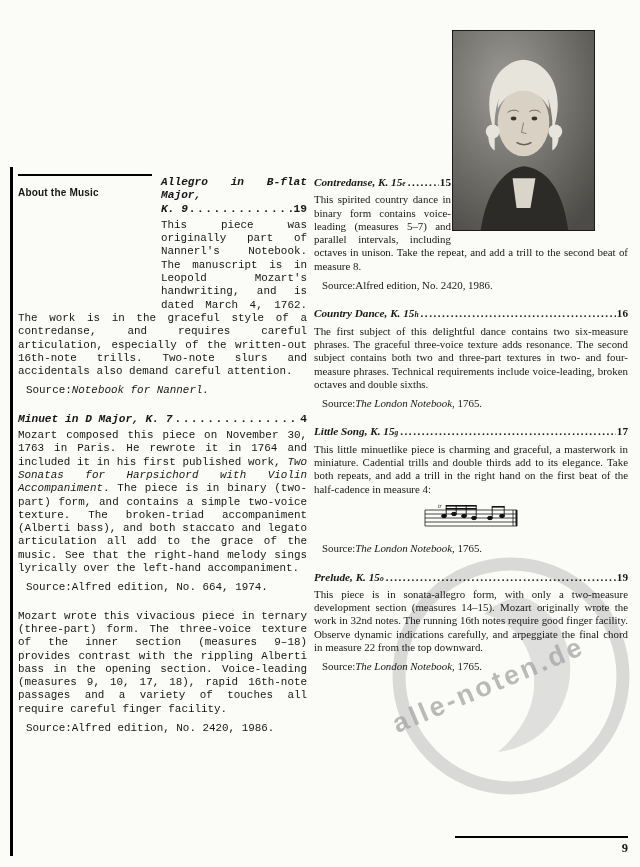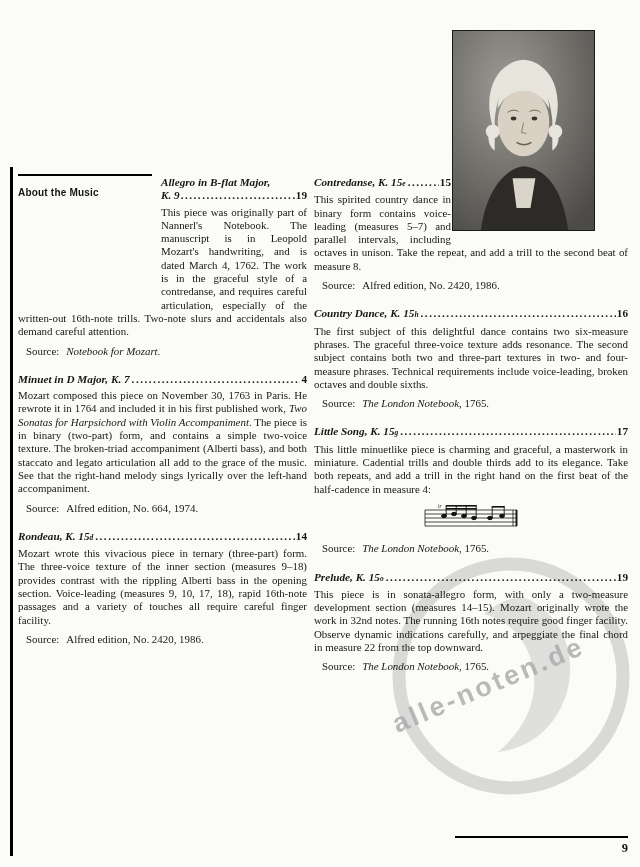--- a/index.html
+++ b/index.html
@@ -11,38 +11,38 @@
   }
   .left-rule { position:absolute; left:10px; top:167px; width:2.5px; height:689px; background:#000; }
 
   .about-block { position:absolute; left:18px; top:174px; width:134px; border-top:2.5px solid #000; padding-top:11px; z-index:3; }
   .about-title { font-family:"Liberation Sans","DejaVu Sans",sans-serif; font-weight:700; font-size:10px; letter-spacing:.2px; }
 
   .portrait-frame { position:absolute; left:452px; top:30px; width:143px; height:201px; border:1.5px solid #1a1a1a; background:#6f6e69; z-index:3; }
   .portrait-frame svg { display:block; width:100%; height:100%; }
 
   .col { position:absolute; top:176px; font-size:10.9px; line-height:13.3px; text-align:justify; z-index:2; }
-  .col-left  { left:18px;  width:289px; }
+  .col-left  { left:18px;  width:289px;font-family:Liberation Mono, monospace; }
   .col-right { left:314px; width:314px; }
   .spacer-l { float:left;  width:143px; height:130px; }
   .spacer-r { float:right; width:177px; height:58px; }
 
   .entry-heading { font-size:11.2px; font-weight:700; font-style:italic; display:flex; align-items:baseline; margin:0 0 3px 0; }
   .entry-heading.stacked { display:block; }
   .hline2 { display:flex; align-items:baseline; }
   .entry-heading .t { white-space:nowrap; flex:0 0 auto; }
   .dots { flex:1 1 auto; min-width:8px; overflow:hidden; white-space:nowrap; font-style:normal; font-weight:700; margin:0 1px; }
   .dots::after { content:"..........................................................................................................................."; letter-spacing:1.5px; }
   sup.k { font-size:7.5px; font-weight:700; font-style:italic; margin-right:1px; flex:0 0 auto; }
   .pageno { font-style:normal; font-weight:700; flex:0 0 auto; }
 
   p.body { margin:0 0 6px 0; }
   .it { font-style:italic; }
   p.source { margin:2px 0 15px 8px; text-align:left; }
-  .src-label { margin-right:7px; }
+  .src-label { }
 
   .music-example { text-align:center; margin:5px 0 9px 0; }
 
   .watermark { position:absolute; left:380px; top:548px; width:262px; height:280px; z-index:1; pointer-events:none; }
   .wm-text {
     position:absolute; left:14px; top:162px; transform:rotate(-23deg); transform-origin:0 50%;
     font-family:"Liberation Sans","DejaVu Sans",sans-serif; font-weight:700; font-size:27px;
     letter-spacing:3px; color:#a9a9a9; opacity:.8; white-space:nowrap;
   }
 
@@ -99,41 +99,35 @@
     <div class="entry">
       <div class="entry-heading stacked">
         <div>Allegro in B-flat Major,</div>
         <div class="hline2">
           <span class="t">K. 9</span>
           <span class="dots"></span>
           <span class="pageno">19</span>
         </div>
       </div>
       <p class="body"><span>This piece was originally part of Nannerl's Notebook. The manuscript is in Leopold Mozart's handwriting, and is dated March 4, 1762. The work is in the graceful style of a contredanse, and requires careful articulation, especially of the written-out 16th-note trills. Two-note slurs and accidentals also demand careful attention.</span></p>
-      <p class="source"><span class="src-label">Source:</span><span class="it">Notebook for Mozart.</span><span></span></p>
+      <p class="source"><span class="src-label">Source:</span><span class="it">Notebook for Nannerl.</span><span></span></p>
     </div>
 
     <div class="entry">
       <div class="entry-heading">
         <span class="t">Minuet in D Major, K. 7</span>
           <sup class="k"></sup>
         <span class="dots"></span>
         <span class="pageno">4</span>
       </div>
       <p class="body"><span>Mozart composed this piece on November 30, 1763 in Paris. He rewrote it in 1764 and included it in his first published work, </span><span class="it">Two Sonatas for Harpsichord with Violin Accompaniment</span><span>. The piece is in binary (two-part) form, and contains a simple two-voice texture. The broken-triad accompaniment (Alberti bass), and both staccato and legato articulation all add to the grace of the music. See that the right-hand melody sings lyrically over the left-hand accompaniment.</span></p>
       <p class="source"><span class="src-label">Source:</span><span class="it"></span><span>Alfred edition, No. 664, 1974.</span></p>
     </div>
 
     <div class="entry">
-      <div class="entry-heading">
-        <span class="t">Rondeau, K. 15</span>
-          <sup class="k">d</sup>
-        <span class="dots"></span>
-        <span class="pageno">14</span>
-      </div>
       <p class="body"><span>Mozart wrote this vivacious piece in ternary (three-part) form. The three-voice texture of the inner section (measures 9–18) provides contrast with the rippling Alberti bass in the opening section. Voice-leading (measures 9, 10, 17, 18), rapid 16th-note passages and a variety of touches all require careful finger facility.</span></p>
       <p class="source"><span class="src-label">Source:</span><span class="it"></span><span>Alfred edition, No. 2420, 1986.</span></p>
     </div>
   </div>
 
   <div class="col col-right">
     <div class="spacer-r"></div>
 
     <div class="entry">
       <div class="entry-heading">

